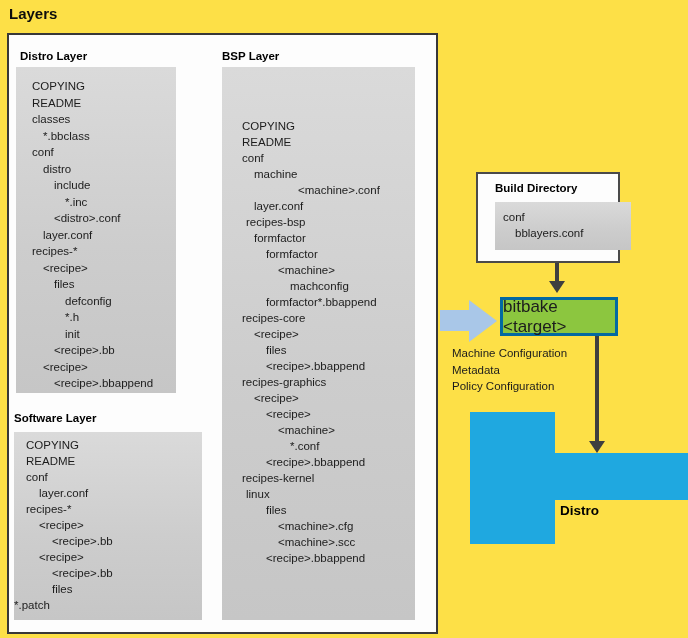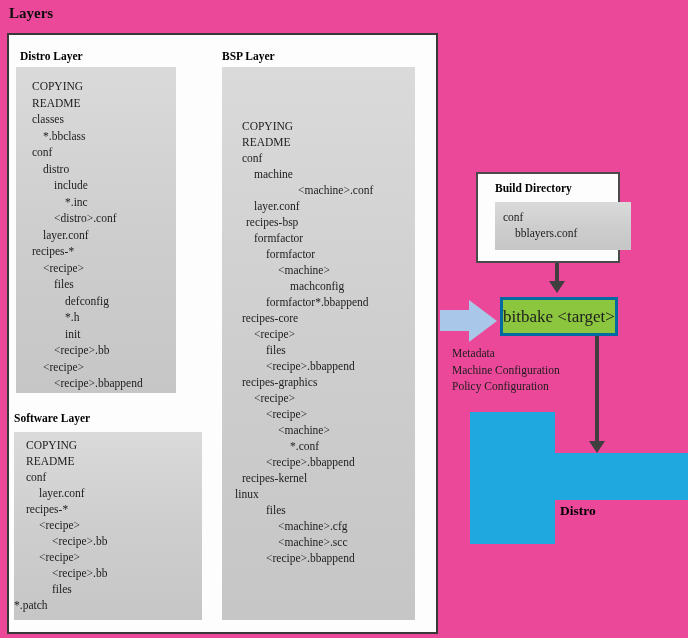--- a/index.html
+++ b/index.html
@@ -1,18 +1,18 @@
 <!DOCTYPE html>
 <html><head>
 <meta charset="utf-8">
 <style>
   html,body{margin:0;padding:0;background:#ffffff;}
   #canvas{
-    position:relative;width:688px;height:638px;background:#ec4899;overflow:hidden;
-    font-family:Liberation Serif, serif;color:#1a1a1a;
+    position:relative;width:688px;height:638px;background:#fde047;overflow:hidden;
+    font-family:Liberation Sans, sans-serif;color:#1a1a1a;
   }
   .abs{position:absolute;}
   .page-title{font-size:15px;font-weight:bold;color:#0d0d0d;}
   .big-box{
     background:#fdfdfd;border:2px solid #383838;box-sizing:border-box;
   }
   .panel-label{font-size:11.5px;font-weight:bold;color:#000;}
   .gray-box{
     background:linear-gradient(180deg,#dadada 0%,#cdcdcd 55%,#c6c6c6 100%);
     box-sizing:border-box;
@@ -95,21 +95,21 @@
       <div style="padding-left: 32px;">&lt;recipe&gt;</div>
       <div style="padding-left: 44px;">files</div>
       <div style="padding-left: 44px;">&lt;recipe&gt;.bbappend</div>
       <div style="padding-left: 20px;">recipes-graphics</div>
       <div style="padding-left: 32px;">&lt;recipe&gt;</div>
       <div style="padding-left: 44px;">&lt;recipe&gt;</div>
       <div style="padding-left: 56px;">&lt;machine&gt;</div>
       <div style="padding-left: 68px;">*.conf</div>
       <div style="padding-left: 44px;">&lt;recipe&gt;.bbappend</div>
       <div style="padding-left: 20px;">recipes-kernel</div>
-      <div style="padding-left: 13px;">linux</div>
+      <div style="padding-left: 24px;">linux</div>
       <div style="padding-left: 44px;">files</div>
       <div style="padding-left: 56px;">&lt;machine&gt;.cfg</div>
       <div style="padding-left: 56px;">&lt;machine&gt;.scc</div>
       <div style="padding-left: 44px;">&lt;recipe&gt;.bbappend</div>
     </div>
 
   <div class="abs panel-label" style="left:14px;top:412px;">Software Layer</div>
   <div class="abs gray-box tree tree-sw" style="left:14px;top:432px;width:188px;height:188px;">
       <div style="padding-left: 12px;">COPYING</div>
       <div style="padding-left: 12px;">README</div>
@@ -136,22 +136,22 @@
   <div class="abs arrow-head-down" style="left:549px;top:281px;"></div>
 
   <div class="abs blue-tail" style="left:440px;top:310px;width:29px;height:21px;"></div>
   <div class="abs blue-head" style="left:469px;top:300px;"></div>
 
   <div class="abs green-box" style="left:500px;top:297px;width:118px;height:39px;">
     <span>bitbake &lt;target&gt;</span>
   </div>
 
   <div class="abs note" style="left:452px;top:345px;">
+    <div>Machine Configuration</div>
     <div>Metadata</div>
-    <div>Machine Configuration</div>
     <div>Policy Configuration</div>
   </div>
 
   <div class="abs dark-stem" style="left:595px;top:336px;width:4px;height:105px;"></div>
   <div class="abs arrow-head-down" style="left:589px;top:441px;"></div>
 
   <div class="abs bb-rect" style="left:470px;top:412px;width:85px;height:132px;"></div>
   <div class="abs bb-rect" style="left:555px;top:453px;width:133px;height:47px;"></div>
   <div class="abs bb-label" style="left:560px;top:503px;">Distro</div>
 

